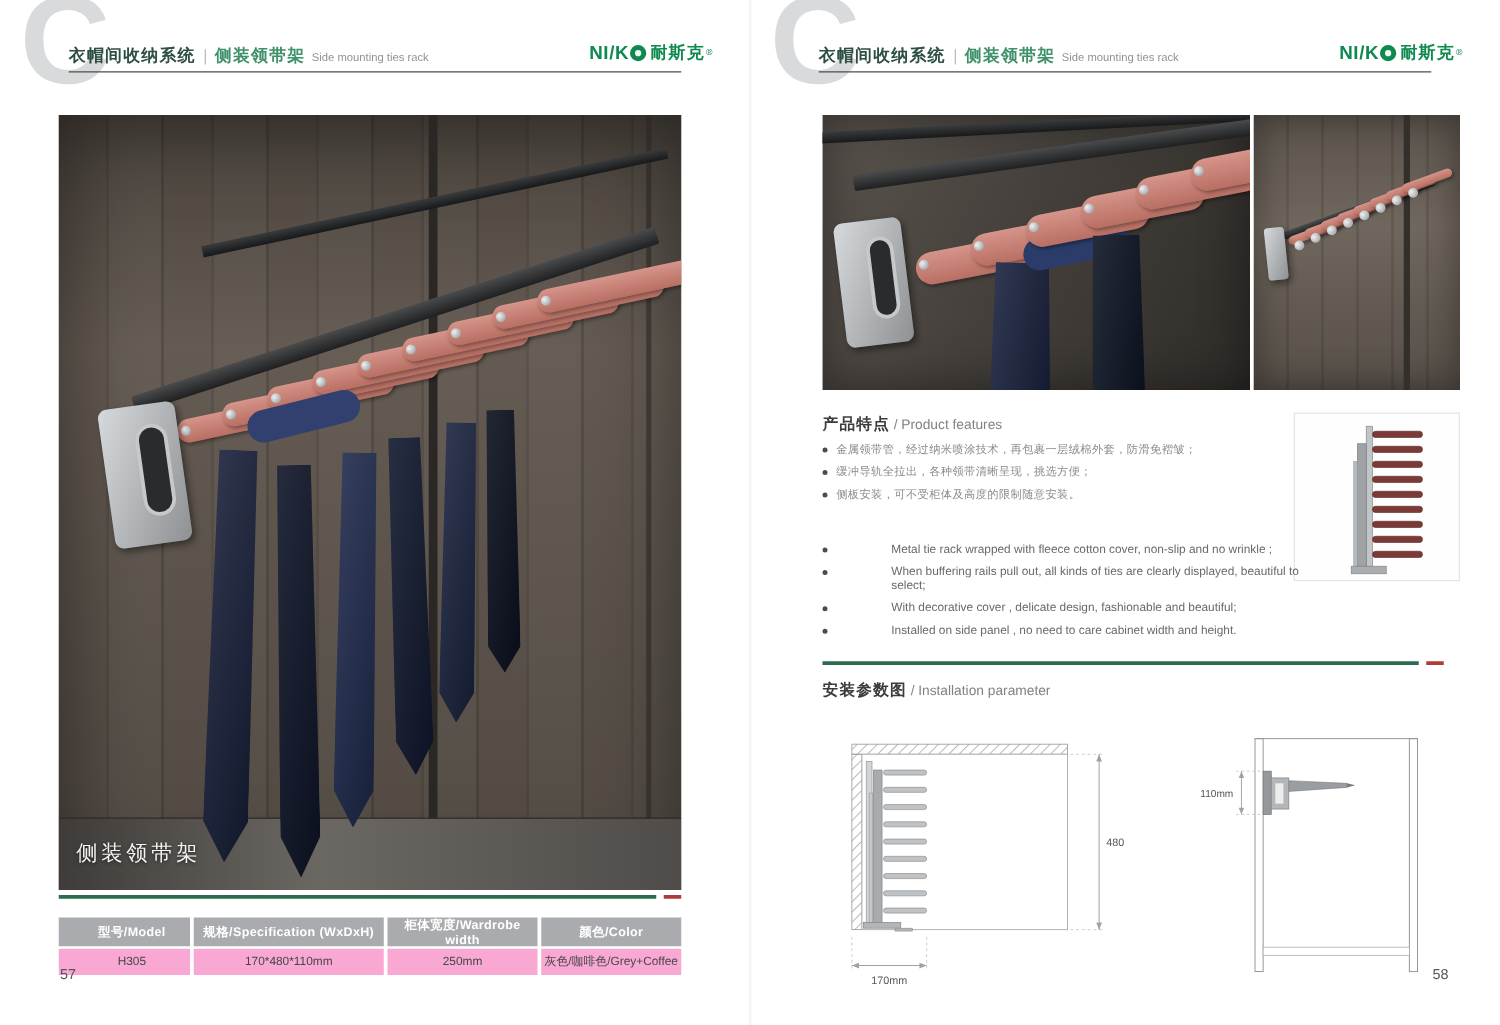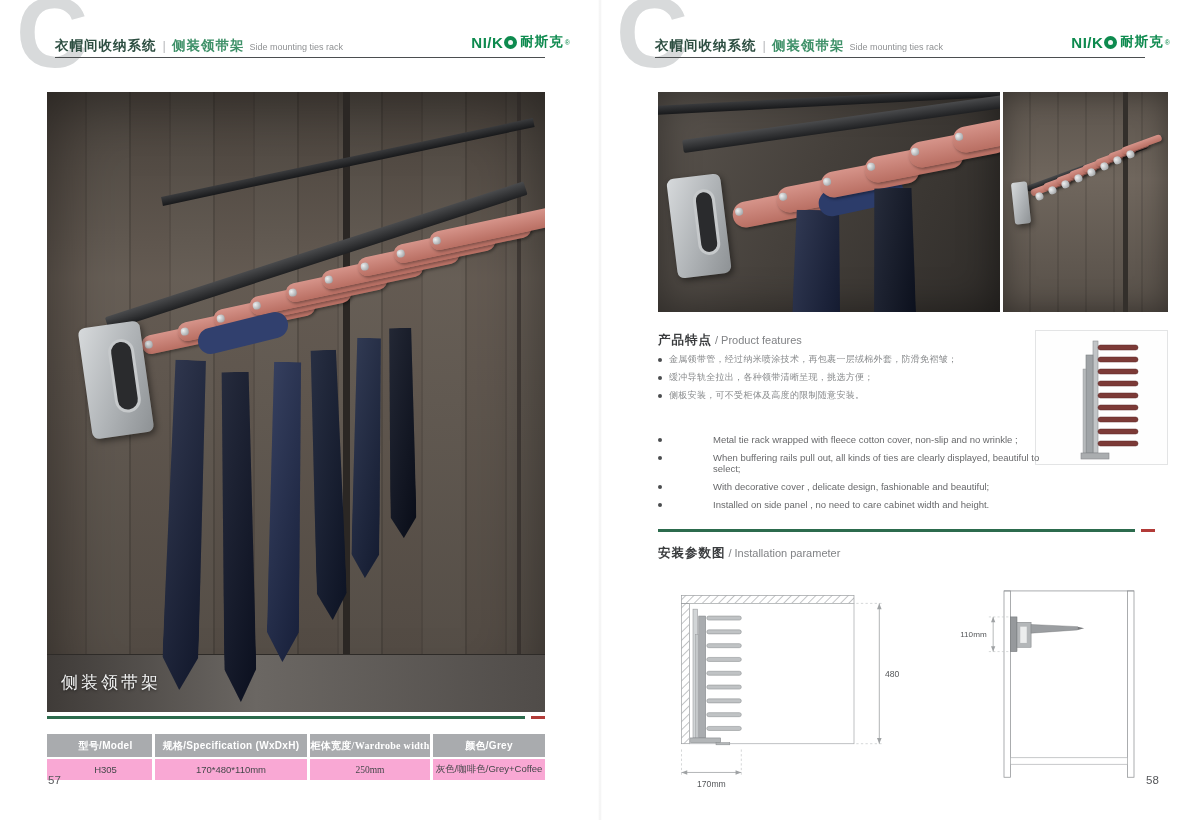--- a/index.html
+++ b/index.html
@@ -58,21 +58,21 @@
   .drape { position:absolute; border-radius:14px; }
   .photo-label { position:absolute; left:14px; bottom:18px; color:#f2f3f3; font-size:17px;
       letter-spacing:3px; font-weight:500; text-shadow:0 1px 3px rgba(0,0,0,0.6); }
 
   
   .spec-table { position:absolute; left:47px; top:734px; width:498px; display:flex; flex-direction:column; gap:2px; }
   .spec-row { display:flex; gap:3px; }
   .spec-cell { display:flex; align-items:center; justify-content:center; text-align:center; }
   .spec-head .spec-cell { background:#a9abae; color:#ffffff; font-size:10px; font-weight:bold; height:23px; letter-spacing:0.3px; }
   .spec-vals .spec-cell { background:#f9a8d4; color:#45474a; font-size:9.5px; height:21px; }
-  .c1{width:105px;padding-left:12px;} .c2{width:152px;} .c3{width:120px;font-family:Liberation Serif, serif;} .c4{flex:1;}
+  .c1{width:105px;padding-left:12px;} .c2{width:152px;} .c3{width:120px;} .c4{flex:1;}
 
   
   .photo-lg { position:absolute; left:58px; top:92px; width:342px; height:220px; overflow:hidden;
       background:linear-gradient(115deg,#5a544e 0%,#45403b 45%,#2f2c29 100%);
       box-shadow: inset 0 0 40px rgba(0,0,0,0.45); }
   .photo-sm { position:absolute; left:403px; top:92px; width:165px; height:220px; overflow:hidden;
       background:
         linear-gradient(180deg, rgba(20,18,16,0.30), rgba(20,18,16,0.10) 40%, rgba(20,18,16,0.35) 100%),
         repeating-linear-gradient(90deg,#7a7066 0px,#7a7066 26px,#6d645b 26px,#6d645b 28px);
       box-shadow: inset 0 0 30px rgba(0,0,0,0.4); }
@@ -150,21 +150,21 @@
     <div class="divider" style="left:47px;top:716px;">
       <div class="green" style="width:478px;"></div>
       <div class="red"></div>
     </div>
 
     <div class="spec-table">
       <div class="spec-row spec-head">
         <div class="spec-cell c1">型号/Model</div>
         <div class="spec-cell c2">规格/Specification (WxDxH)</div>
         <div class="spec-cell c3">柜体宽度/Wardrobe width</div>
-        <div class="spec-cell c4">颜色/Grey</div>
+        <div class="spec-cell c4">颜色/Color</div>
       </div>
       <div class="spec-row spec-vals">
         <div class="spec-cell c1">H305</div>
         <div class="spec-cell c2">170*480*110mm</div>
         <div class="spec-cell c3">250mm</div>
         <div class="spec-cell c4">灰色/咖啡色/Grey+Coffee</div>
       </div>
     </div>
 
     <div class="pagenum" style="left:48px;">57</div>

